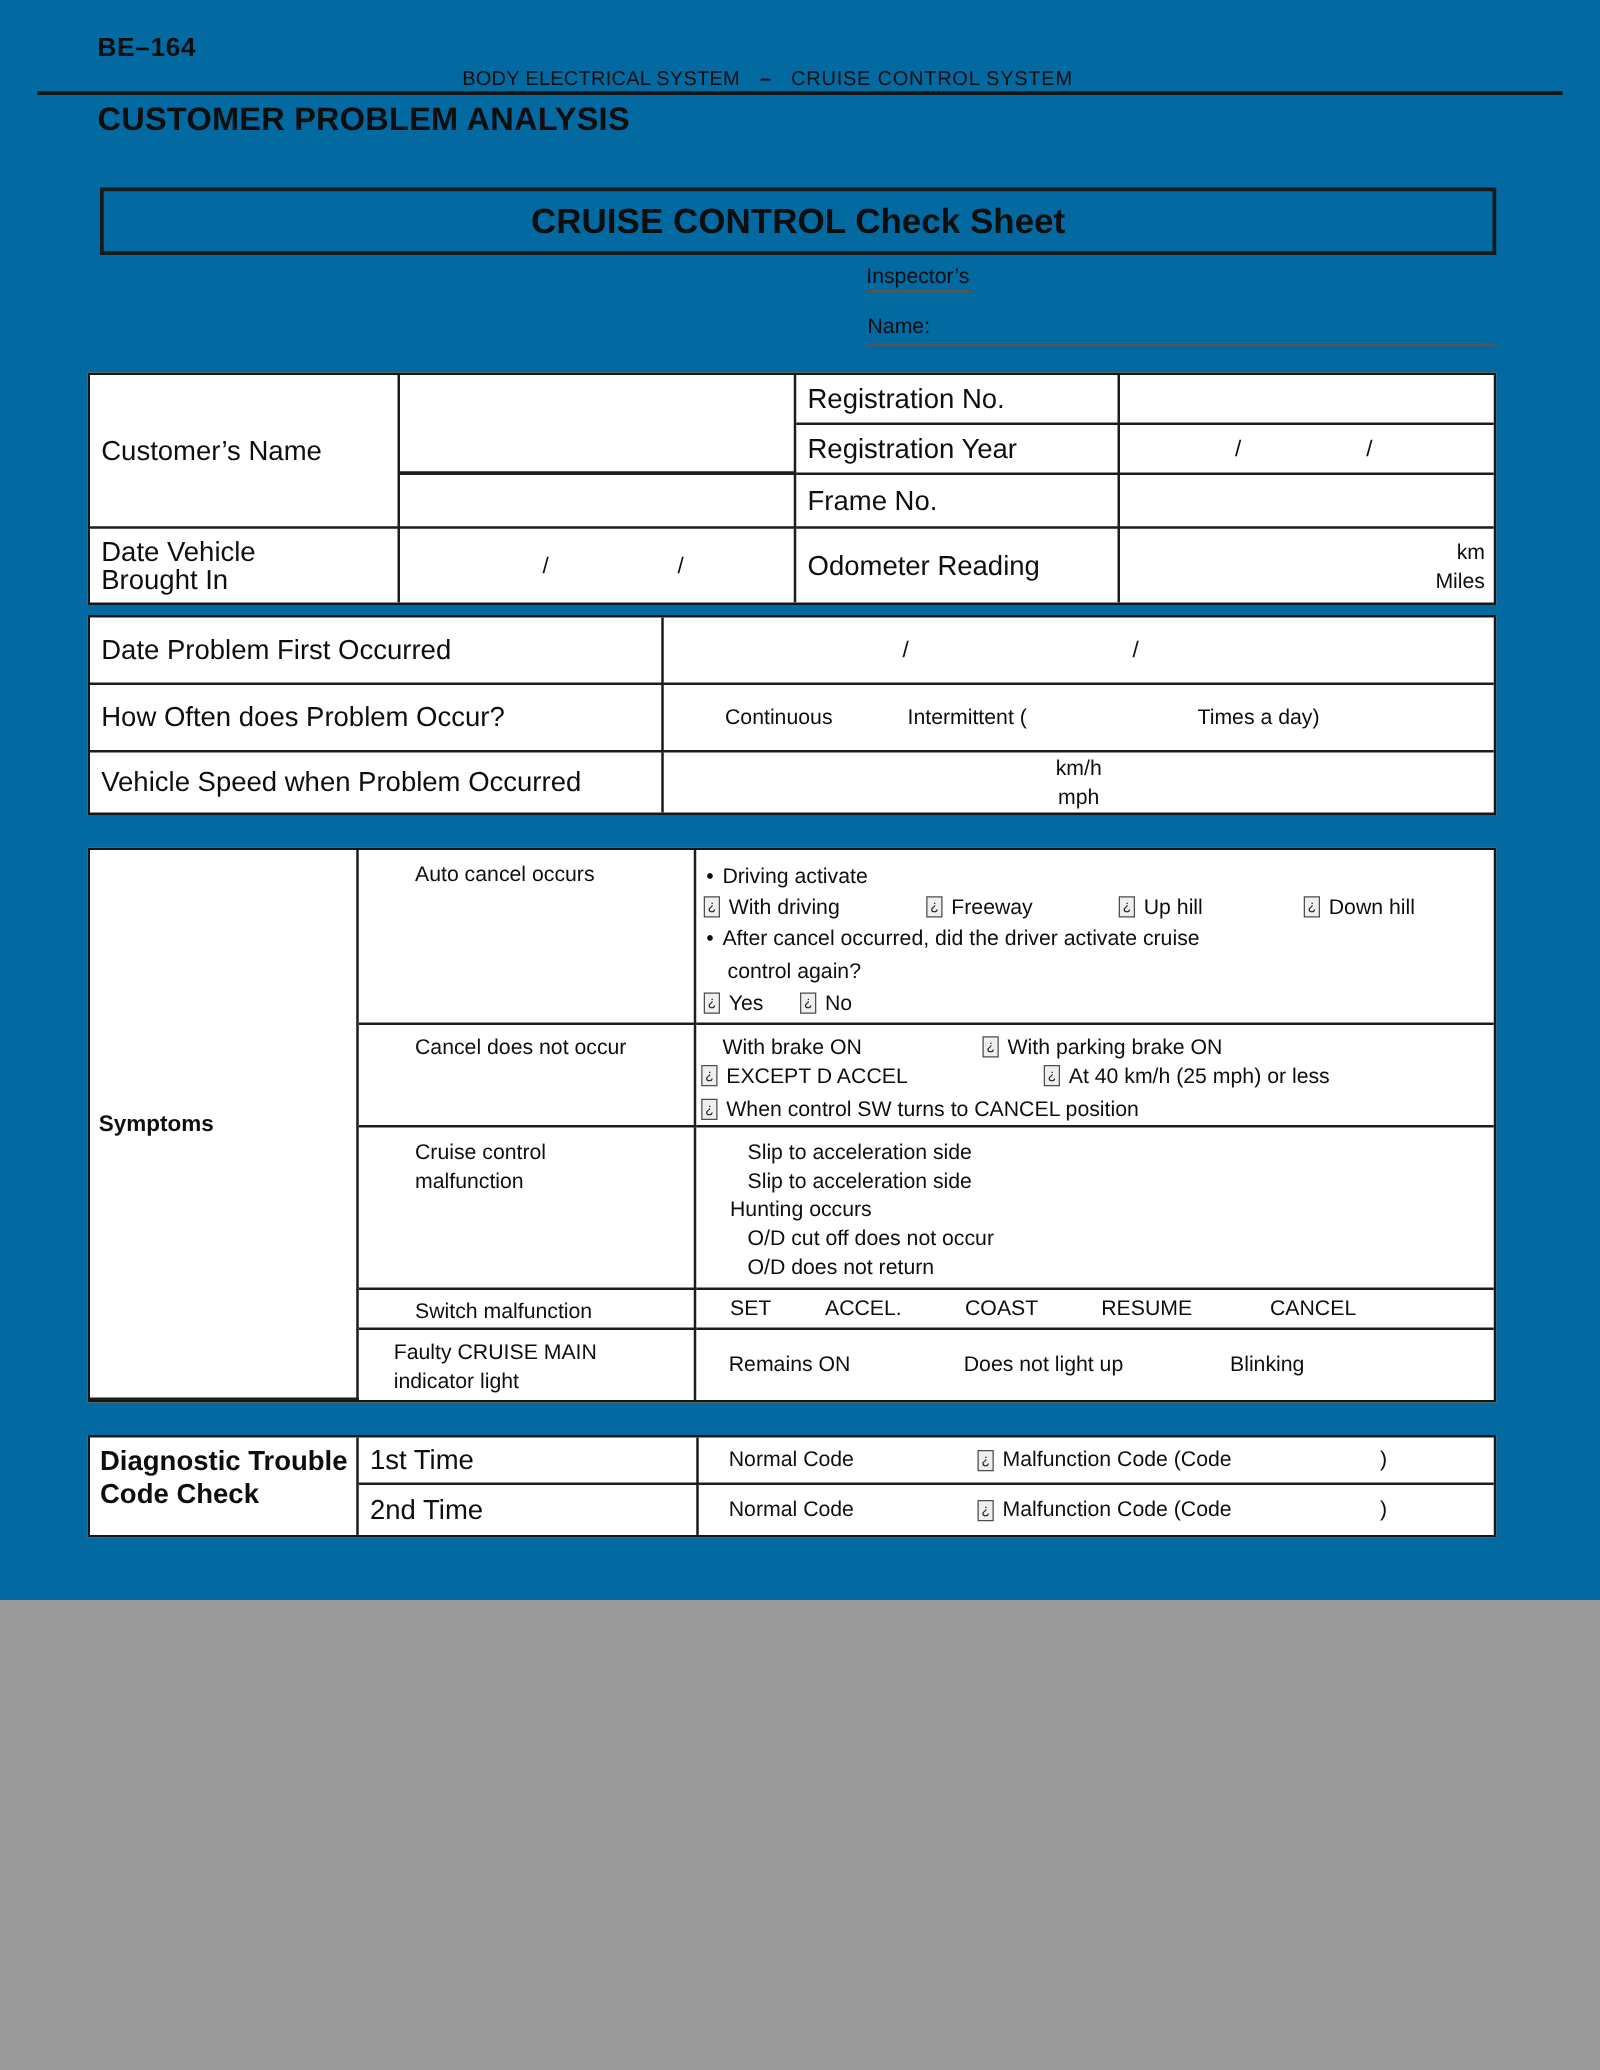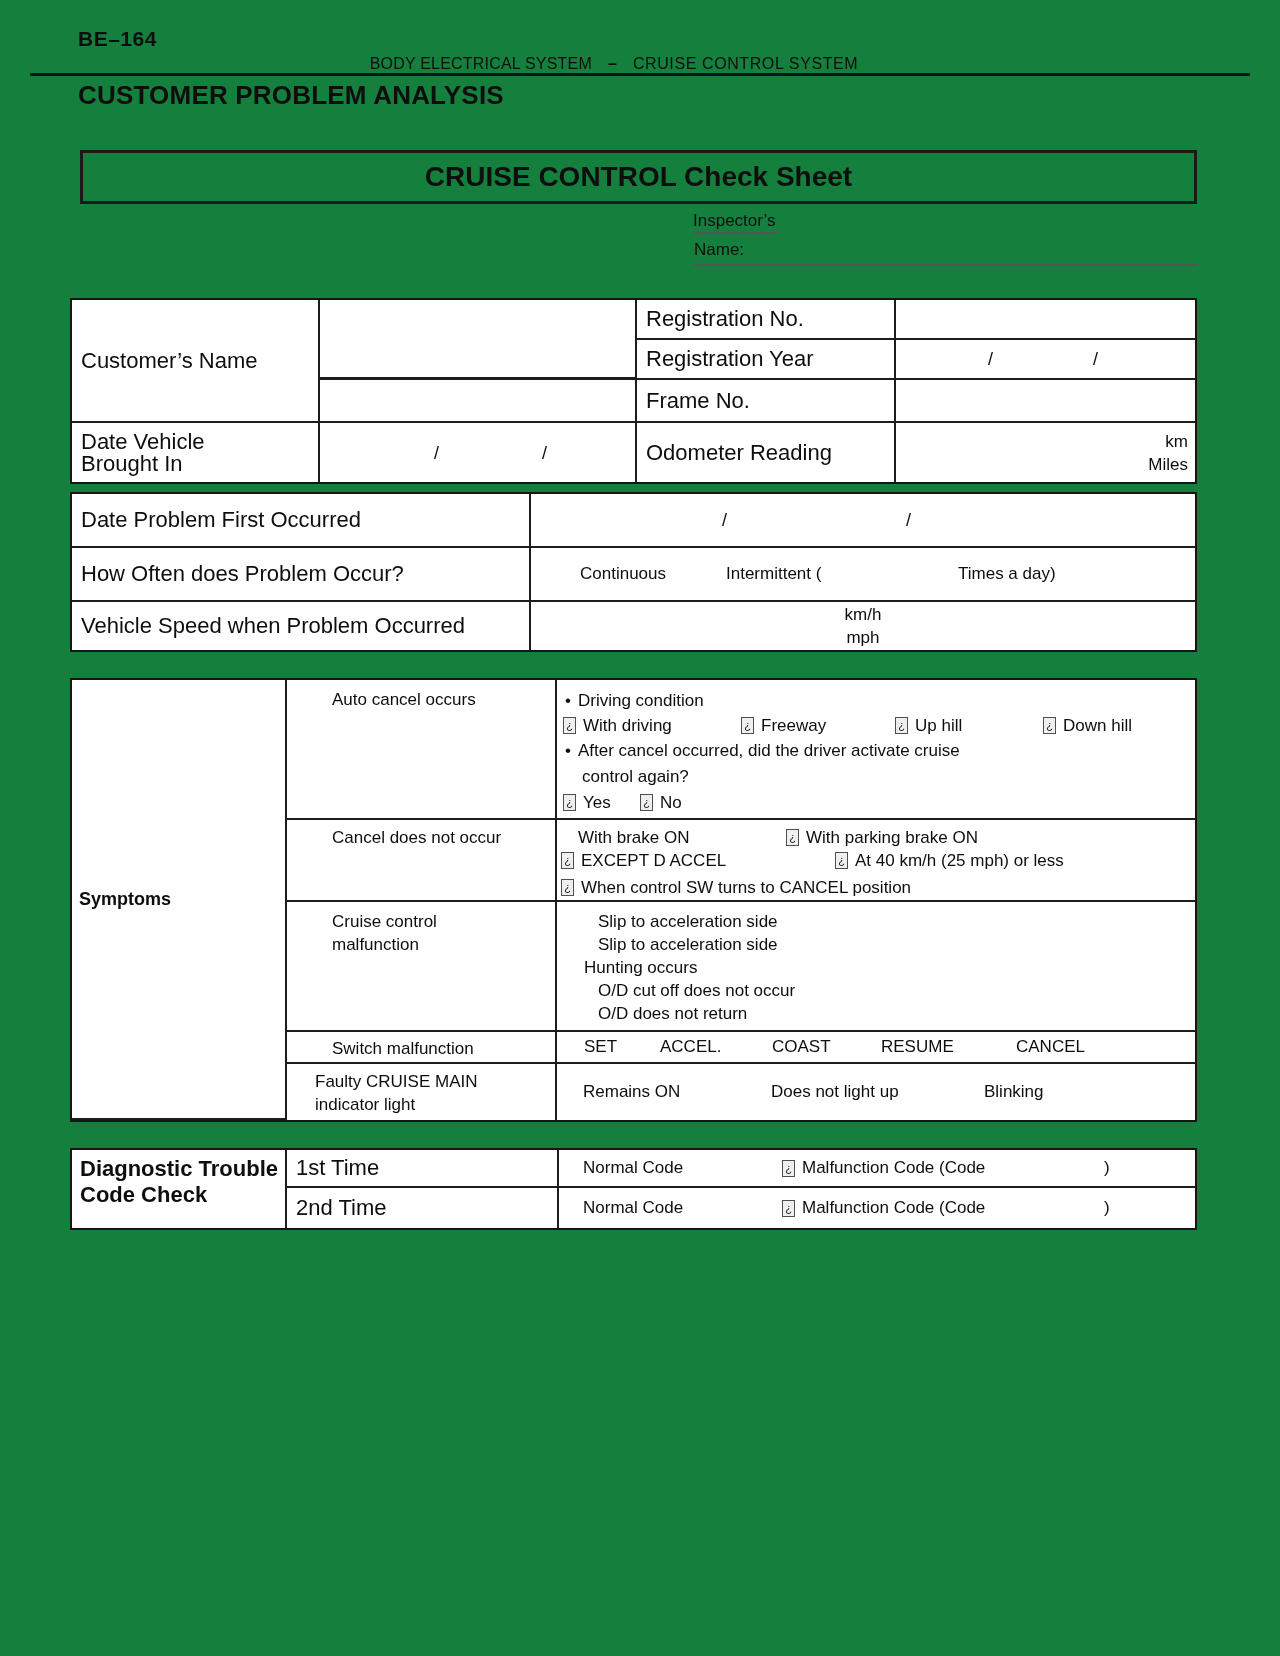--- a/index.html
+++ b/index.html
@@ -1,37 +1,37 @@
 <!DOCTYPE html>
 <html><head>
 <meta charset="utf-8">
 <style>
   *{box-sizing:border-box;margin:0;padding:0}
   html,body{background:#9a9a9a}
-  .page{position:relative;width:1280px;height:1656px;background:#15803d;
+  .page{position:relative;width:1280px;height:1280px;background:#0369a1;
         font-family:"Liberation Sans",sans-serif;color:#0e0e0e;overflow:hidden;margin:0 auto}
 
   
   .page-no{position:absolute;left:78px;top:27px;font-size:21px;font-weight:bold;letter-spacing:.5px}
   .hdr-line{position:absolute;left:0;top:55px;width:1280px;text-align:center;
             transform:translateX(-26px);font-size:16px;white-space:nowrap}
   .hdr-bold{font-weight:normal;letter-spacing:.2px}
   .hdr-dash{margin:0 16px;font-weight:bold}
   .hdr-sub{letter-spacing:.6px}
   .hdr-rule{position:absolute;left:30px;top:73px;width:1220px;height:3px;background:#141414}
   .section-title{position:absolute;left:78px;top:80px;font-size:26px;font-weight:bold;letter-spacing:.2px}
 
   
   .sheet-box{position:absolute;left:80px;top:150px;width:1117px;height:54px;border:3px solid #1a1a1a;
              display:flex;align-items:center;justify-content:center;font-size:28px;font-weight:bold}
 
   
   .inspector{position:absolute;left:693px;top:211px;width:504px;font-size:17px}
   .insp-l1{display:inline-block;border-bottom:2px solid #555;padding:0 2px 1px 0}
-  .insp-l2{margin-top:6px;height:26px;border-bottom:2.5px solid #555;padding-left:1px}
+  .insp-l2{margin-top:17px;height:26px;border-bottom:2.5px solid #555;padding-left:1px}
 
   
   .tbl{position:absolute;left:70px;border:2.5px solid #161616;display:grid;background:#fff}
   .cell{border-right:2px solid #1d1d1d;border-bottom:2px solid #1d1d1d;position:relative;font-size:17px}
   .cell.lc{border-right:none}
   .cell.lr{border-bottom:none}
   .lbl{font-weight:normal;font-size:22px;display:flex;flex-direction:column;justify-content:center;
        padding-left:9px;line-height:22px}
   .sl{position:absolute;top:50%;transform:translateY(-50%);font-size:18px}
   .tx{position:absolute;top:50%;transform:translateY(-50%);white-space:nowrap}
@@ -144,21 +144,21 @@
   </div>
 
   <div class="tbl sym-grid">
     <div class="cell sym-hdr">Symptoms</div>
 
     <div class="cell cat" style="grid-row:1;grid-column:2">Auto cancel occurs</div>
     <div class="cell lc cnt" style="grid-row:1;grid-column:3">
       <div class="ln">
         <span class="it" style="left:2px">
           <span class="bullet">•</span>
-          <span>Driving condition</span>
+          <span>Driving activate</span>
         </span>
       </div>
       <div class="ln">
         <span class="it" style="left:0">
           <span class="cb">¿</span>
           <span>With driving</span>
         </span>
         <span class="it" style="left:178px">
           <span class="cb">¿</span>
           <span>Freeway</span>

